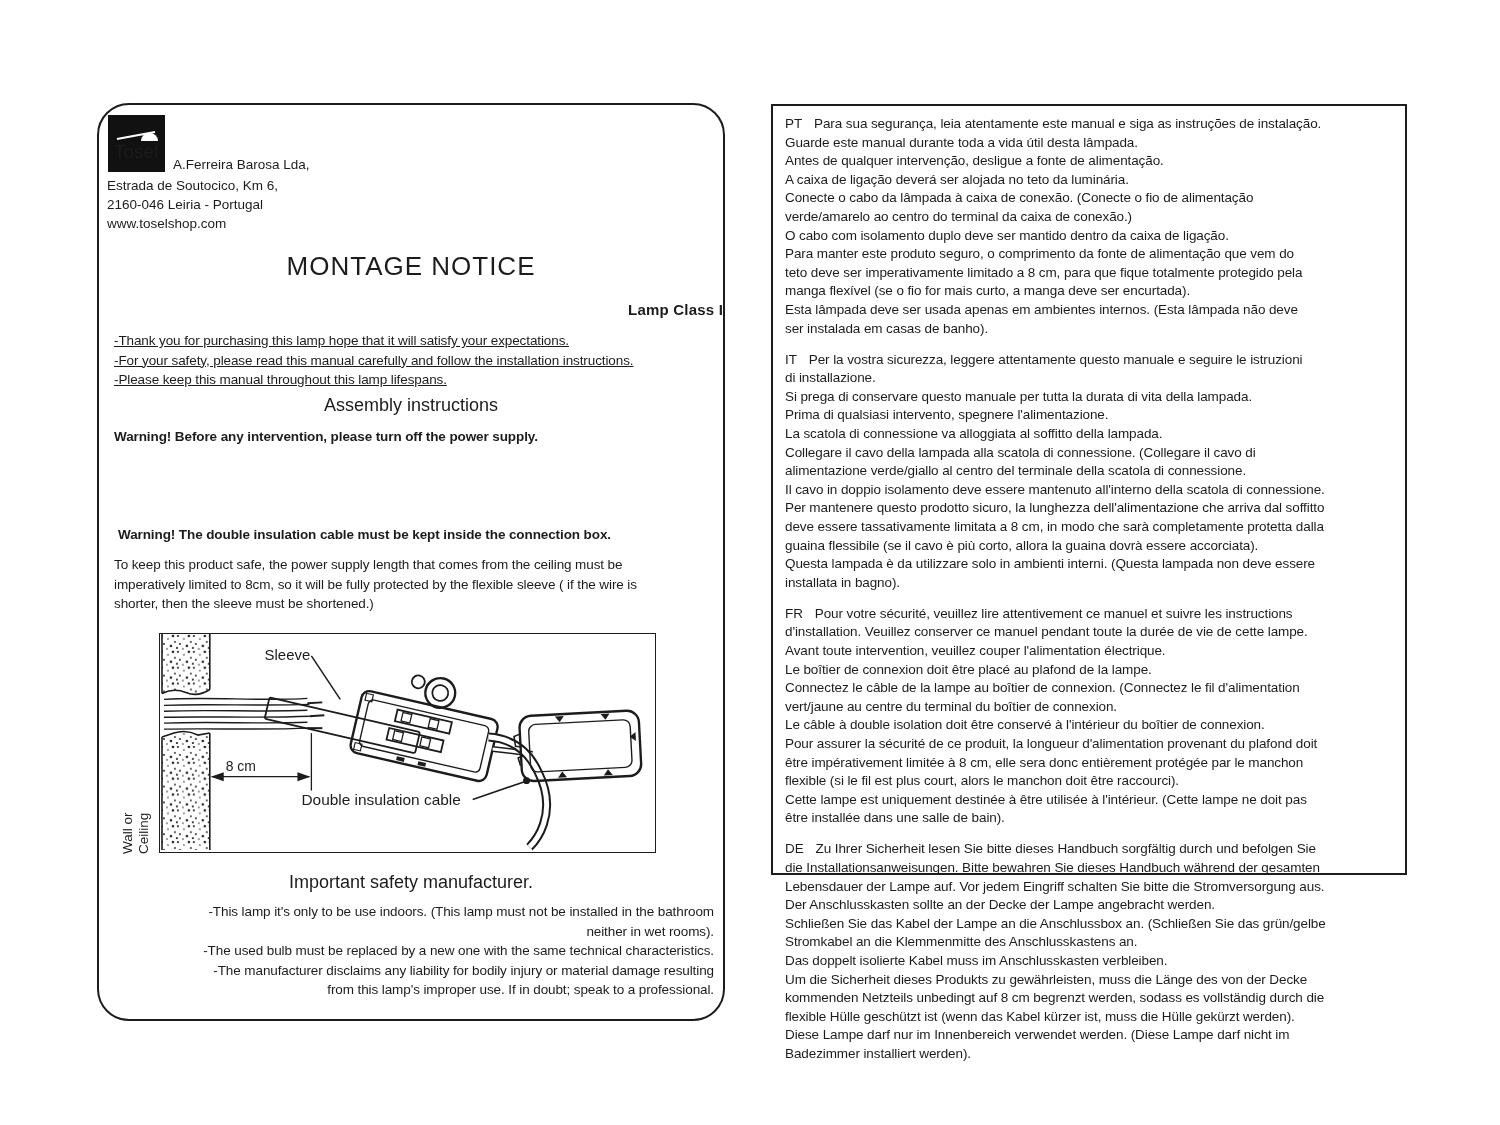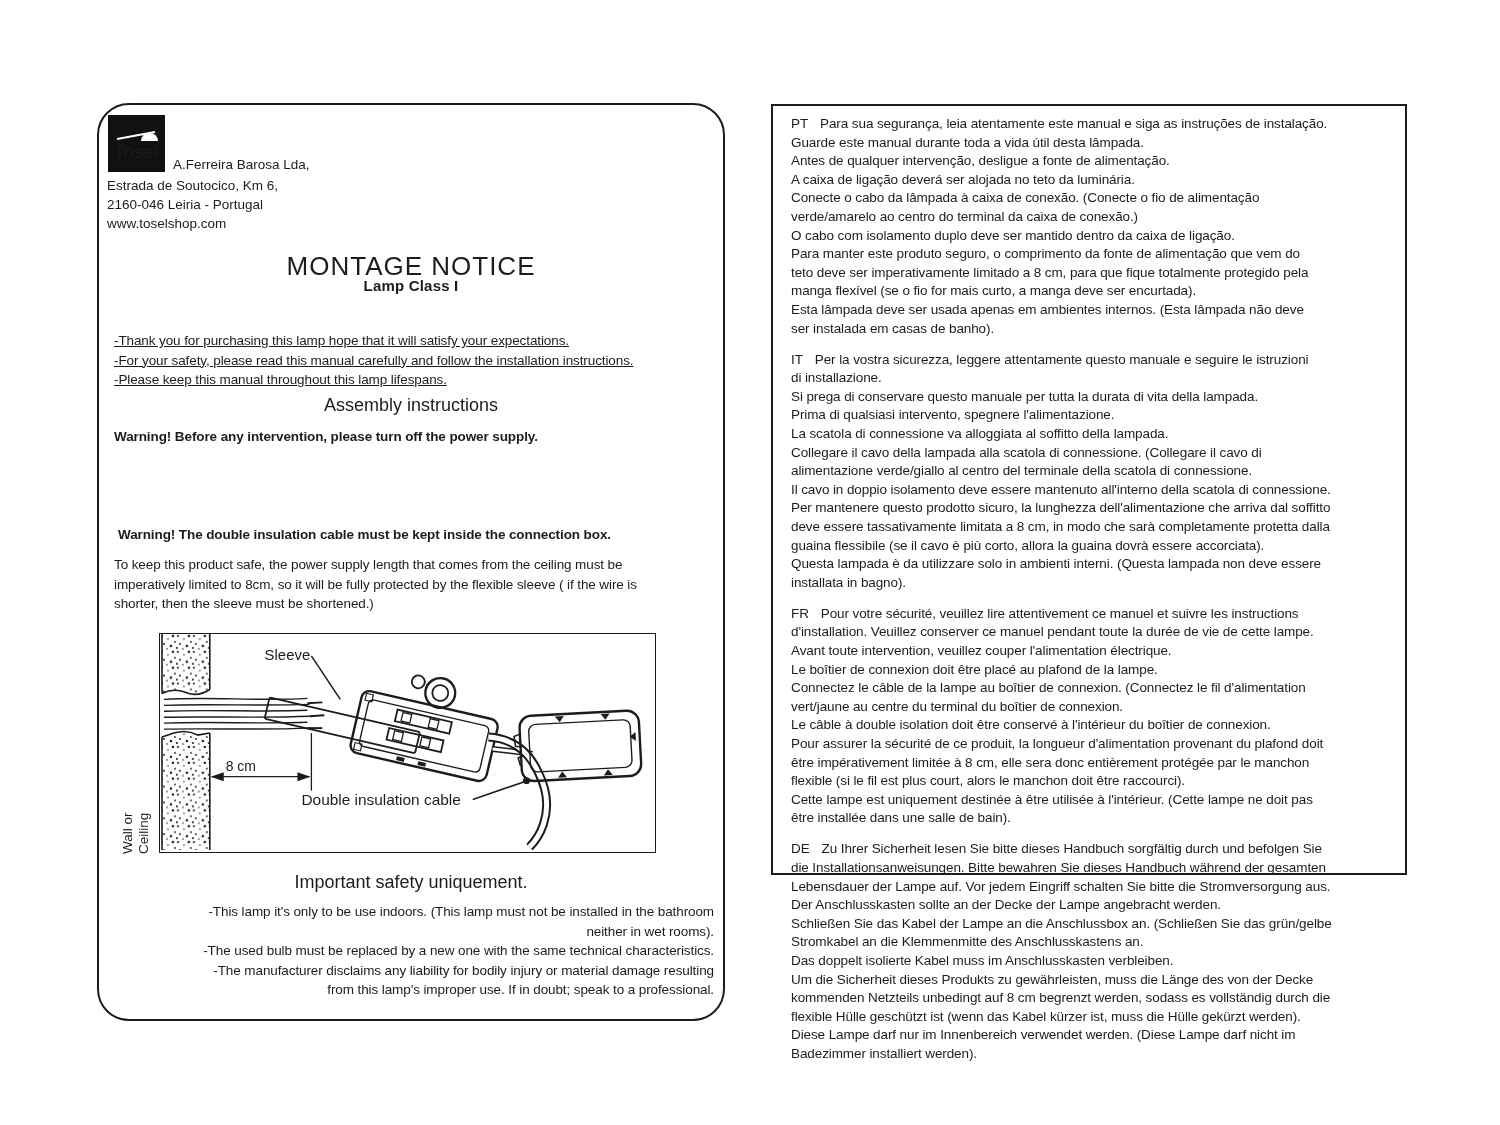--- a/index.html
+++ b/index.html
@@ -2,21 +2,21 @@
 <html><head>
 <meta charset="utf-8">
 <style>
   html,body{margin:0;padding:0;}
   body{
     width:1500px;height:1125px;position:relative;background:#ffffff;
     font-family:"Liberation Sans", sans-serif;color:#1c1c1c;overflow:hidden;
   }
   .panel{position:absolute;border:2px solid #1c1c1c;background:#fff;box-sizing:border-box;}
   #left-panel{left:97px;top:103px;width:628px;height:918px;border-radius:32px;}
-  #right-panel{left:771px;top:104px;width:636px;height:771px;padding:9px 12px 0 18px;}
+  #right-panel{left:771px;top:104px;width:636px;height:771px;padding:9px 12px 0 12px;}
   .abs{position:absolute;}
   .body-text{font-size:13.5px;line-height:19.5px;white-space:pre-wrap;letter-spacing:-0.1px;}
   .bold{font-weight:bold;}
   .center{left:0;width:100%;text-align:center;}
   .title{font-size:26px;letter-spacing:1px;}
   .heading{font-size:18px;}
   .subtitle{font-size:15px;font-weight:bold;letter-spacing:0.2px;}
   .company{font-size:13.5px;line-height:19px;white-space:pre-wrap;}
   #logo-box{left:9px;top:10px;width:57px;height:57px;background:#111;}
   #diagram-frame{left:60px;top:528px;width:497px;height:220px;border:1.5px solid #1c1c1c;box-sizing:border-box;background:#fff;}
@@ -41,21 +41,21 @@
       <path d="M33,26 a8.5,8 0 0 1 17,0 Z" fill="#ffffff"></path>
     </svg>
   </div>
 
   <div class="abs company" style="left:74px;top:50px;">A.Ferreira Barosa Lda,</div>
   <div class="abs company" style="left:8px;top:71px;">Estrada de Soutocico, Km 6,
 2160-046 Leiria - Portugal
 www.toselshop.com</div>
 
   <div class="abs center title" style="top:146px;">MONTAGE NOTICE</div>
-  <div class="abs center subtitle" style="top:172px;">Lamp Class I</div>
+  <div class="abs center subtitle" style="top:196px;text-align:right;">Lamp Class I</div>
 
   <div class="abs body-text" style="left:15px;top:226px;width:600px;text-decoration:underline;">-Thank you for purchasing this lamp hope that it will satisfy your expectations.
 -For your safety, please read this manual carefully and follow the installation instructions.
 -Please keep this manual throughout this lamp lifespans.</div>
 
   <div class="abs center heading" style="top:290px;">Assembly instructions</div>
 
   <div class="abs body-text bold" style="left:15px;top:322px;width:600px;">Warning! Before any intervention, please turn off the power supply.</div>
   <div class="abs body-text bold" style="left:19px;top:420px;width:600px;">Warning! The double insulation cable must be kept inside the connection box.</div>
   <div class="abs body-text" style="left:15px;top:450px;width:600px;">To keep this product safe, the power supply length that comes from the ceiling must be
@@ -153,21 +153,21 @@
 
       <text x="142" y="173" font-size="15.5">Double insulation cable</text>
       <line class="ink" stroke-width="1.6" x1="314" y1="167" x2="366" y2="149"></line>
       <circle cx="368" cy="148" r="3.5" fill="#1c1c1c"></circle>
     </svg>
   </div>
 
   <div id="wall-label" class="abs">Wall or
 Ceiling</div>
 
-  <div class="abs center heading" style="top:767px;">Important safety uniquement.</div>
+  <div class="abs center heading" style="top:767px;">Important safety manufacturer.</div>
   <div class="abs body-text" style="left:15px;top:797px;width:600px;text-align:right;">-This lamp it's only to be use indoors. (This lamp must not be installed in the bathroom
 neither in wet rooms).
 -The used bulb must be replaced by a new one with the same technical characteristics.
 -The manufacturer disclaims any liability for bodily injury or material damage resulting
 from this lamp's improper use. If in doubt; speak to a professional.</div>
 </div>
 
 <div id="right-panel" class="panel">
   <div class="lang-section"><span class="lang-code">PT</span><span>Para sua segurança, leia atentamente este manual e siga as instruções de instalação.
 Guarde este manual durante toda a vida útil desta lâmpada.

